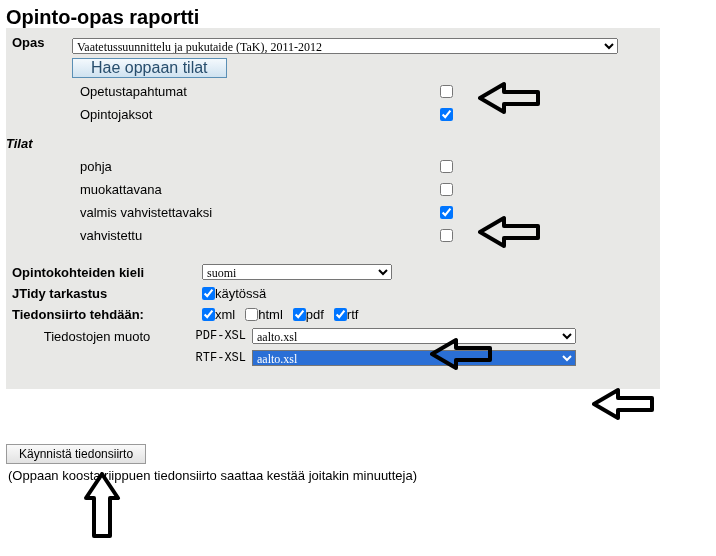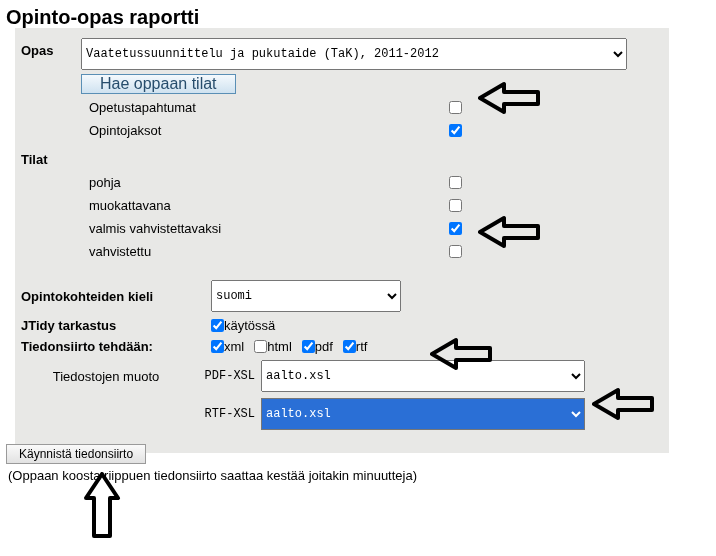--- a/index.html
+++ b/index.html
@@ -10,21 +10,21 @@
     background: #fff;
     color: #000;
   }
   .page {
     width: 716px;
     height: 556px;
     position: relative;
   }
   .panel {
     position: absolute;
-    left: 15px;
+    left: 6px;
     top: 28px;
     width: 654px;
     background: #e8e8e6;
     padding-bottom: 20px;
   }
   .title {
     position: absolute;
     left: 6px;
     top: 6px;
     font-weight: bold;
@@ -37,23 +37,23 @@
   }
   .lbl {
     width: 60px;
     font-weight: bold;
   }
   .wide-lbl {
     width: 190px;
     font-weight: bold;
   }
   select {
-    font-family: Liberation Mono, monospace;
+    font-family: Liberation Serif, serif;
     font-size: 12px;
-    height: 32px;
+    height: 16px;
   }
   .opas-select {
     width: 546px;
     margin-top: 8px;
   }
   .hae-btn {
     background: linear-gradient(#f4f9fd, #cfe2f0);
     border: 1px solid #5a8fb5;
     color: #274d6c;
     font-size: 16px;
@@ -73,21 +73,22 @@
     display: flex;
     align-items: center;
     padding: 4px 6px;
   }
   .check-label {
     padding-left: 68px;
     width: 360px;
   }
   .section-hdr {
     font-weight: bold;
-    padding: 10px 6px 4px 6px;
+    padding: 10px 6px 4px 0;
+    font-style: italic;
   }
   .kieli-select { width: 190px; }
   .inline-row {
     display: flex;
     align-items: center;
     padding: 3px 6px;
   }
   .fmt-lbl { font-weight: normal; width: 170px; text-align: center; }
   .sub-lbl { width: 64px; text-align: right; padding-right: 6px; font-size: 12px; font-family: Liberation Mono, monospace; }
   .xsl-select { width: 324px; }

